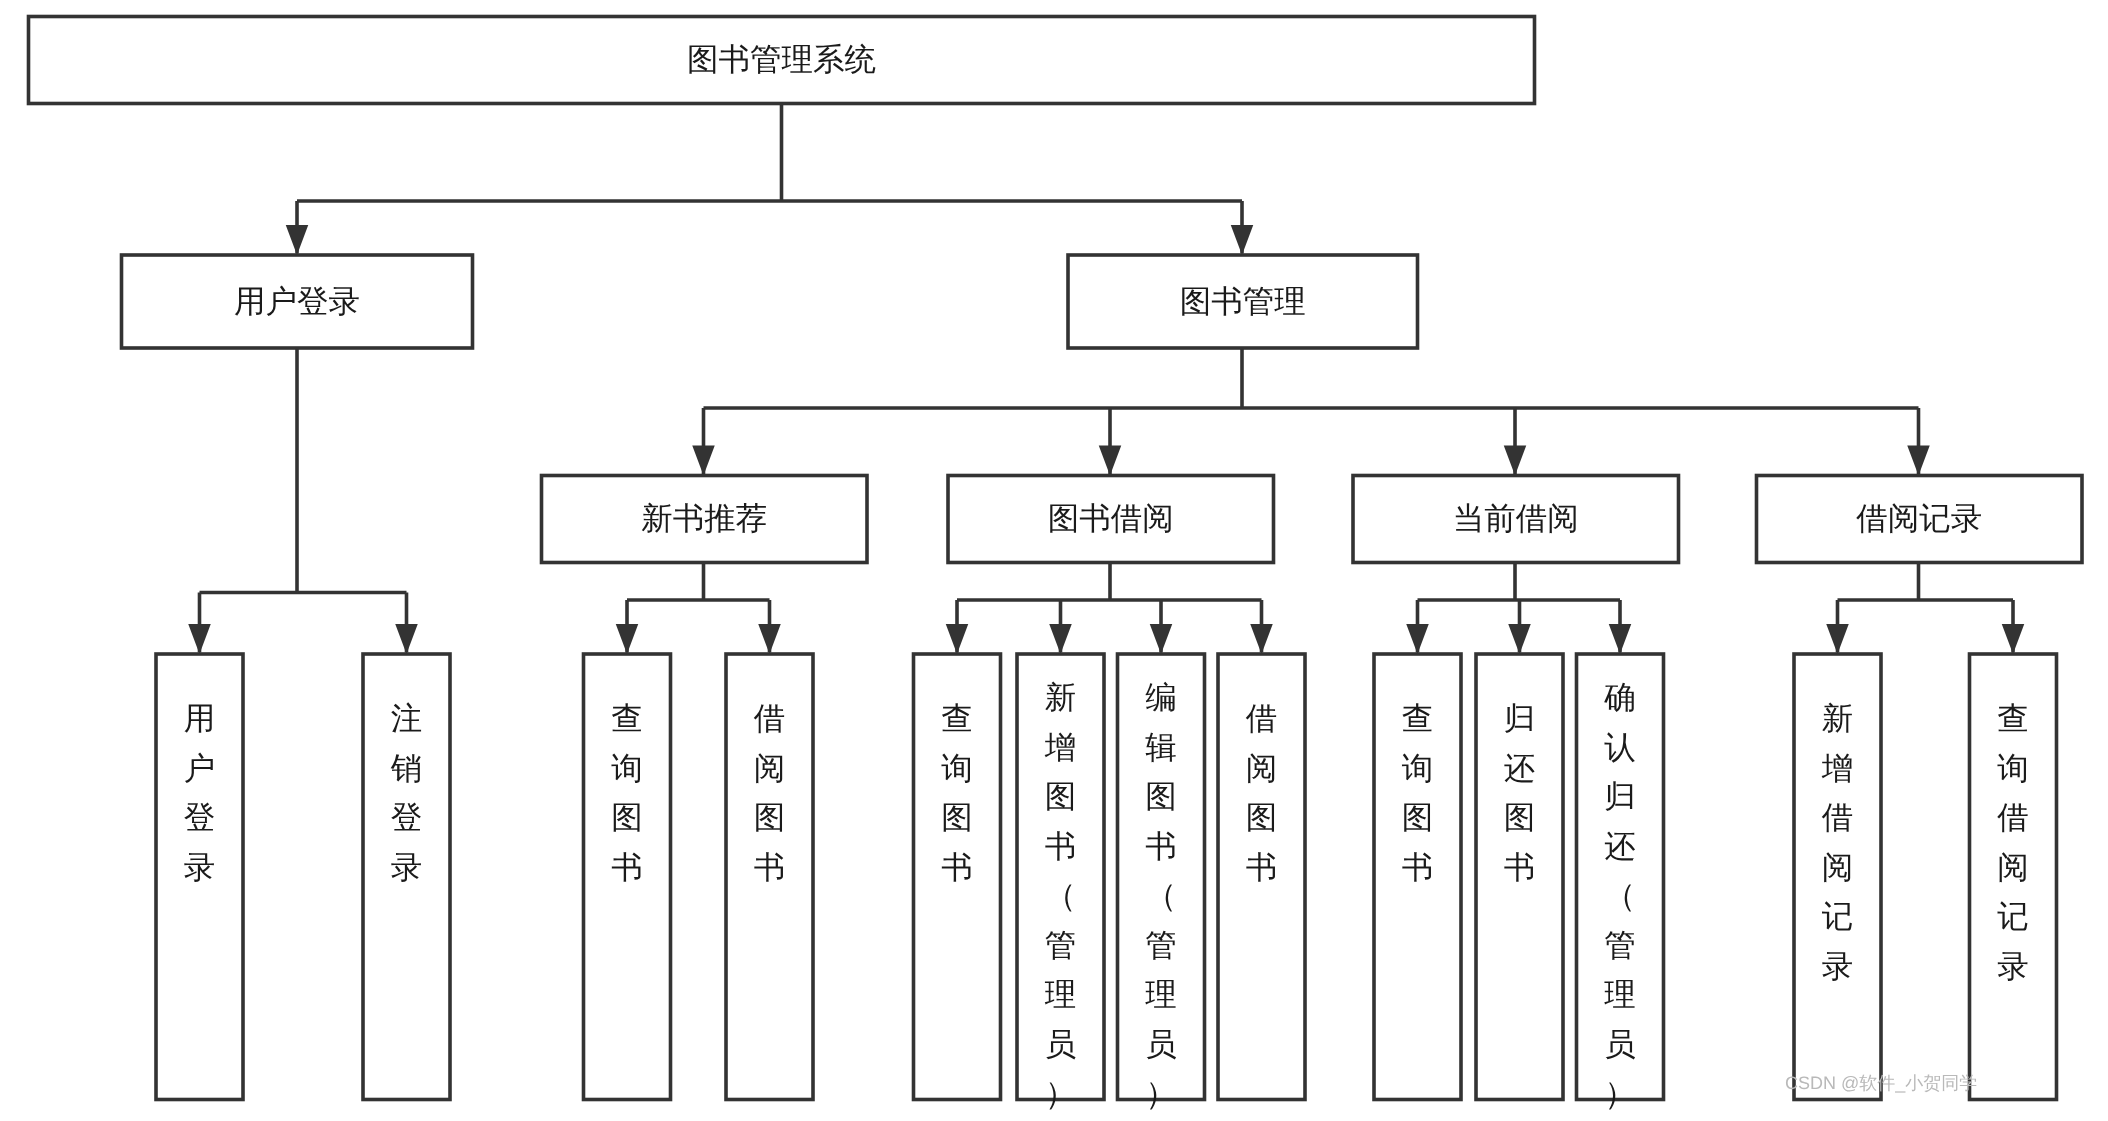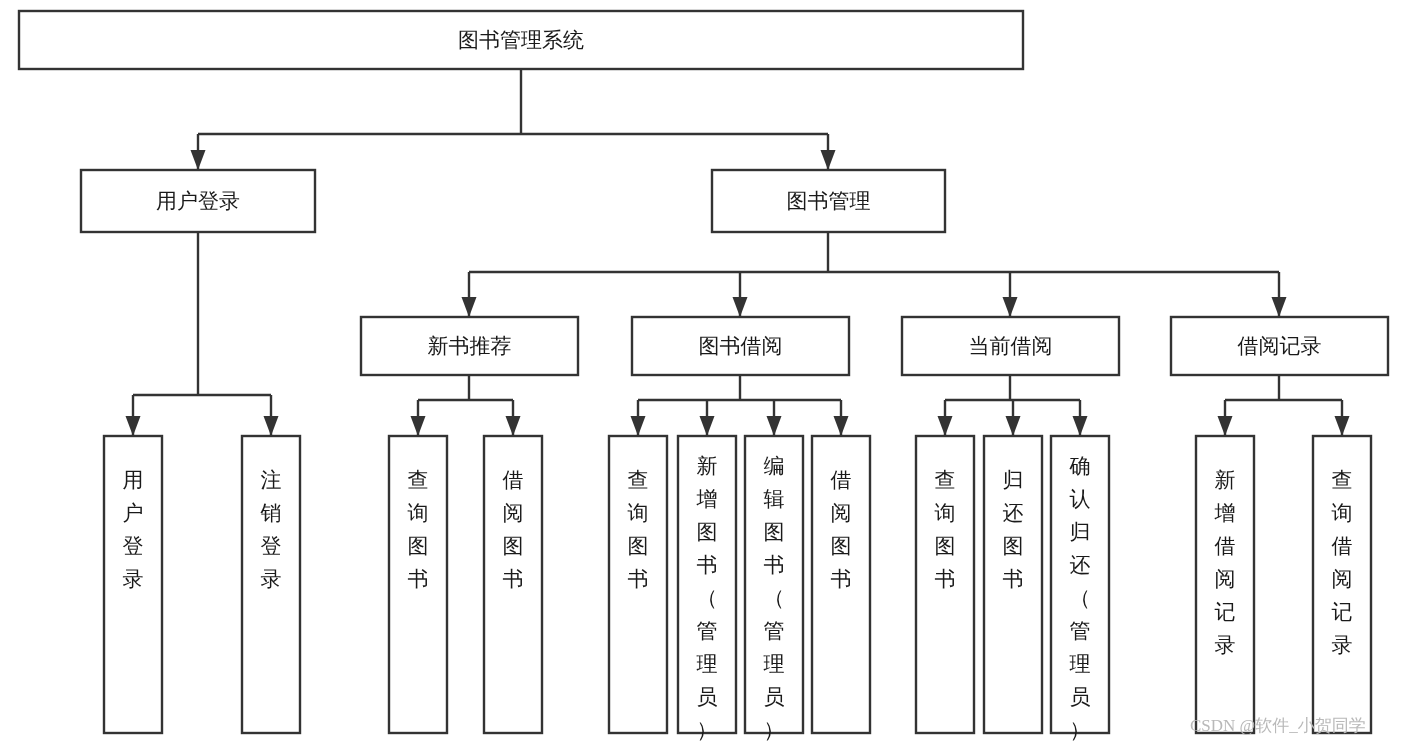--- a/index.html
+++ b/index.html
@@ -49,22 +49,22 @@
   }
   .node-label-v-char {
     font-family: "DejaVu Sans", "Liberation Sans", sans-serif;
     font-size: 21px;
     fill: #1a1a1a;
     text-anchor: middle;
     dominant-baseline: middle;
   }
   .watermark {
     position: absolute;
-    font-family: Liberation Serif, serif;
-    font-size: 17px;
+    font-family: Liberation Sans, sans-serif;
+    font-size: 12px;
     color: #b9b9b9;
     white-space: nowrap;
     left: 1190px;
     top: 714px;
   }
 </style>
 </head>
 <body>
 
 <div id="diagram-root">

